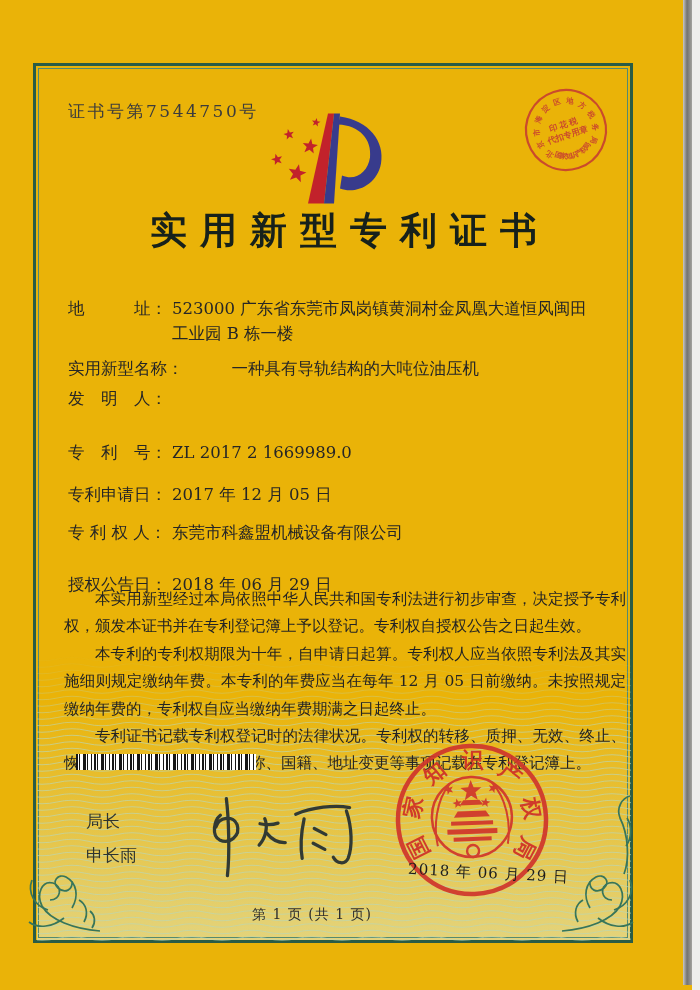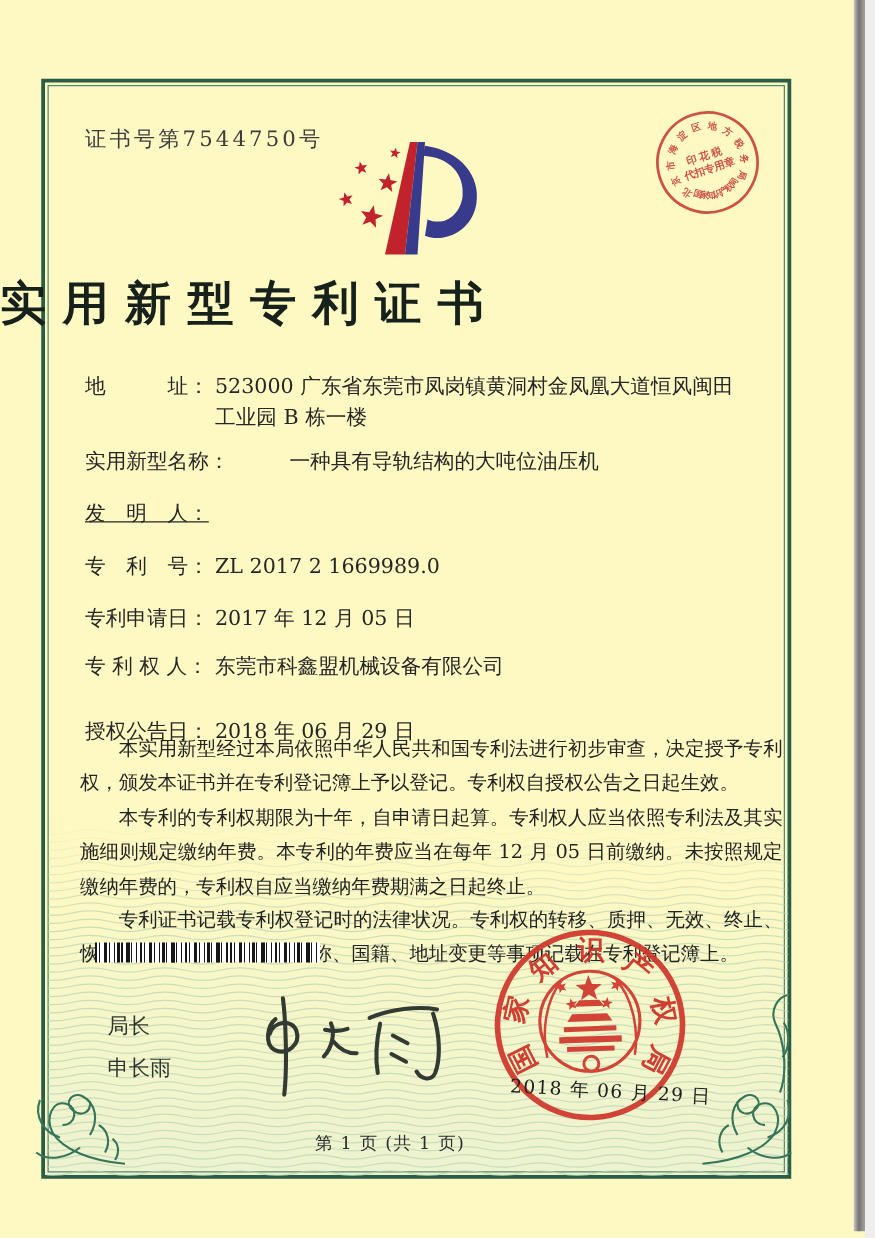--- a/index.html
+++ b/index.html
@@ -1,41 +1,41 @@
 <!DOCTYPE html>
 <html><head>
 <meta charset="utf-8">
 <style>
   html,body{margin:0;padding:0;background:#f4f3f1;}
-  .page{position:relative;width:700px;height:990px;background:#fef9c3;overflow:hidden;
+  .page{position:relative;width:700px;height:990px;background:#eab308;overflow:hidden;
         font-family:"DejaVu Serif","Liberation Serif",serif;color:#262626;}
   
   .paper-edge{position:absolute;top:0;right:8px;width:9px;height:985px;
       background:linear-gradient(90deg,#c9c8c5,#74736f 45%,#a3a29e);}
   .paper-edge-outer{position:absolute;top:0;right:0;width:8px;height:990px;background:#efeeec;}
   
   .frame{position:absolute;left:33px;top:63px;width:600px;height:880px;
          border:3px solid #2a5c46;box-sizing:border-box;}
   .frame-inner{position:absolute;inset:2px;border:1px solid #558a6f;}
   
   .waves{position:absolute;left:37px;top:655px;width:594px;height:286px;z-index:1;
          -webkit-mask-image:linear-gradient(to bottom,transparent 0,#000 80px);
          mask-image:linear-gradient(to bottom,transparent 0,#000 80px);}
   .wave-tint{position:absolute;left:37px;top:700px;width:594px;height:241px;
          background:linear-gradient(rgba(226,240,223,0),rgba(222,238,219,.55));z-index:0;}
   .cert-number{position:absolute;left:68px;top:100px;font-size:17px;letter-spacing:2.5px;
          color:#3c3c3c;z-index:3;}
   .logo{position:absolute;left:268px;top:110px;z-index:2;}
-  .title{position:absolute;left:0;top:206px;width:700px;text-align:left;font-size:37px;
-         font-weight:bold;letter-spacing:13px;margin-right:-13px;color:#17211b;z-index:3;margin-top:12px;}
+  .title{position:absolute;left:0;top:206px;width:700px;text-align:center;font-size:37px;
+         font-weight:bold;letter-spacing:13px;margin-right:-13px;color:#17211b;z-index:3;}
   .fields{position:absolute;left:68px;top:296px;width:566px;height:330px;font-size:16.5px;z-index:3;}
   .frow{position:absolute;left:0;display:flex;width:100%;line-height:25px;}
   .fields > div.frow:nth-of-type(1){top:8px;}
   .fields > div.frow:nth-of-type(2){top:60px;gap:48px;}
-  .fields > div.frow:nth-of-type(3){top:102px;text-decoration:underline;}
+  .fields > div.frow:nth-of-type(3){top:90px;}
   .fields > div.frow:nth-of-type(4){top:144px;}
   .fields > div.frow:nth-of-type(5){top:186px;}
   .fields > div.frow:nth-of-type(6){top:224px;}
   .grant-row{position:absolute;left:0;top:276px;display:flex;width:100%;line-height:25px;}
   .flabel{flex:0 0 104px;white-space:nowrap;}
   .fvalue{flex:1;white-space:pre-line;}
   .grant-col{display:flex;align-items:center;}
   .grant-col.second{margin-left:60px;}
   .paragraphs{position:absolute;left:64px;top:586px;width:562px;font-size:15.5px;
          line-height:27.4px;text-align:justify;color:#232323;z-index:3;}

